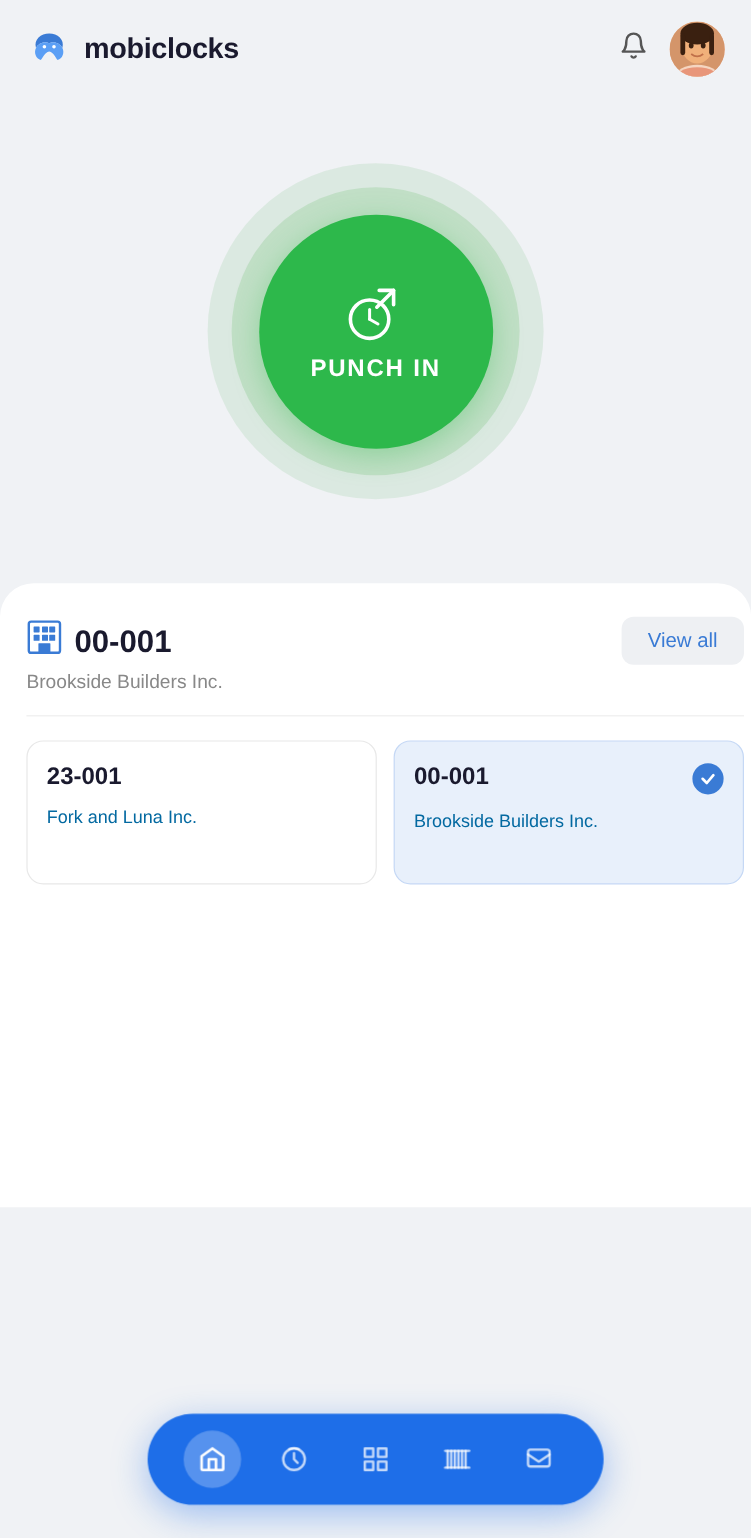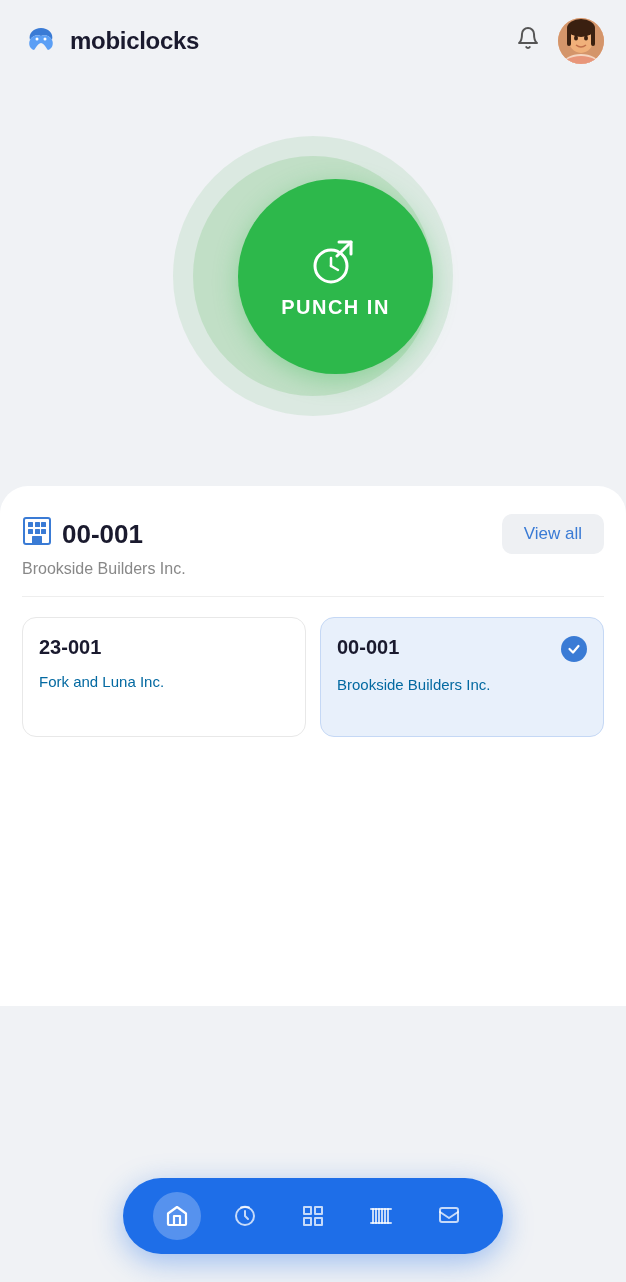--- a/index.html
+++ b/index.html
@@ -63,21 +63,21 @@
       align-items: center;
       justify-content: center;
     }
     .punch-middle-ring {
       width: 240px;
       height: 240px;
       border-radius: 50%;
       background: rgba(76, 175, 80, 0.18);
       display: flex;
       align-items: center;
-      justify-content: flex-end;
+      justify-content: center;
     }
     .punch-button {
       width: 195px;
       height: 195px;
       border-radius: 50%;
       background: #2db84b;
       border: none;
       cursor: pointer;
       display: flex;
       flex-direction: column;
@@ -94,21 +94,21 @@
       font-size: 20px;
       font-weight: 700;
       color: #fff;
       letter-spacing: 1.5px;
     }
 
     
     .bottom-card {
       background: #fff;
       border-radius: 28px 28px 0 0;
-      padding: 28px 22px 0 22px;
+      padding: 28px 6px 0 22px;
       flex: 1;
       min-height: 520px;
     }
 
     .card-header {
       display: flex;
       align-items: center;
       justify-content: space-between;
       margin-bottom: 6px;
     }

